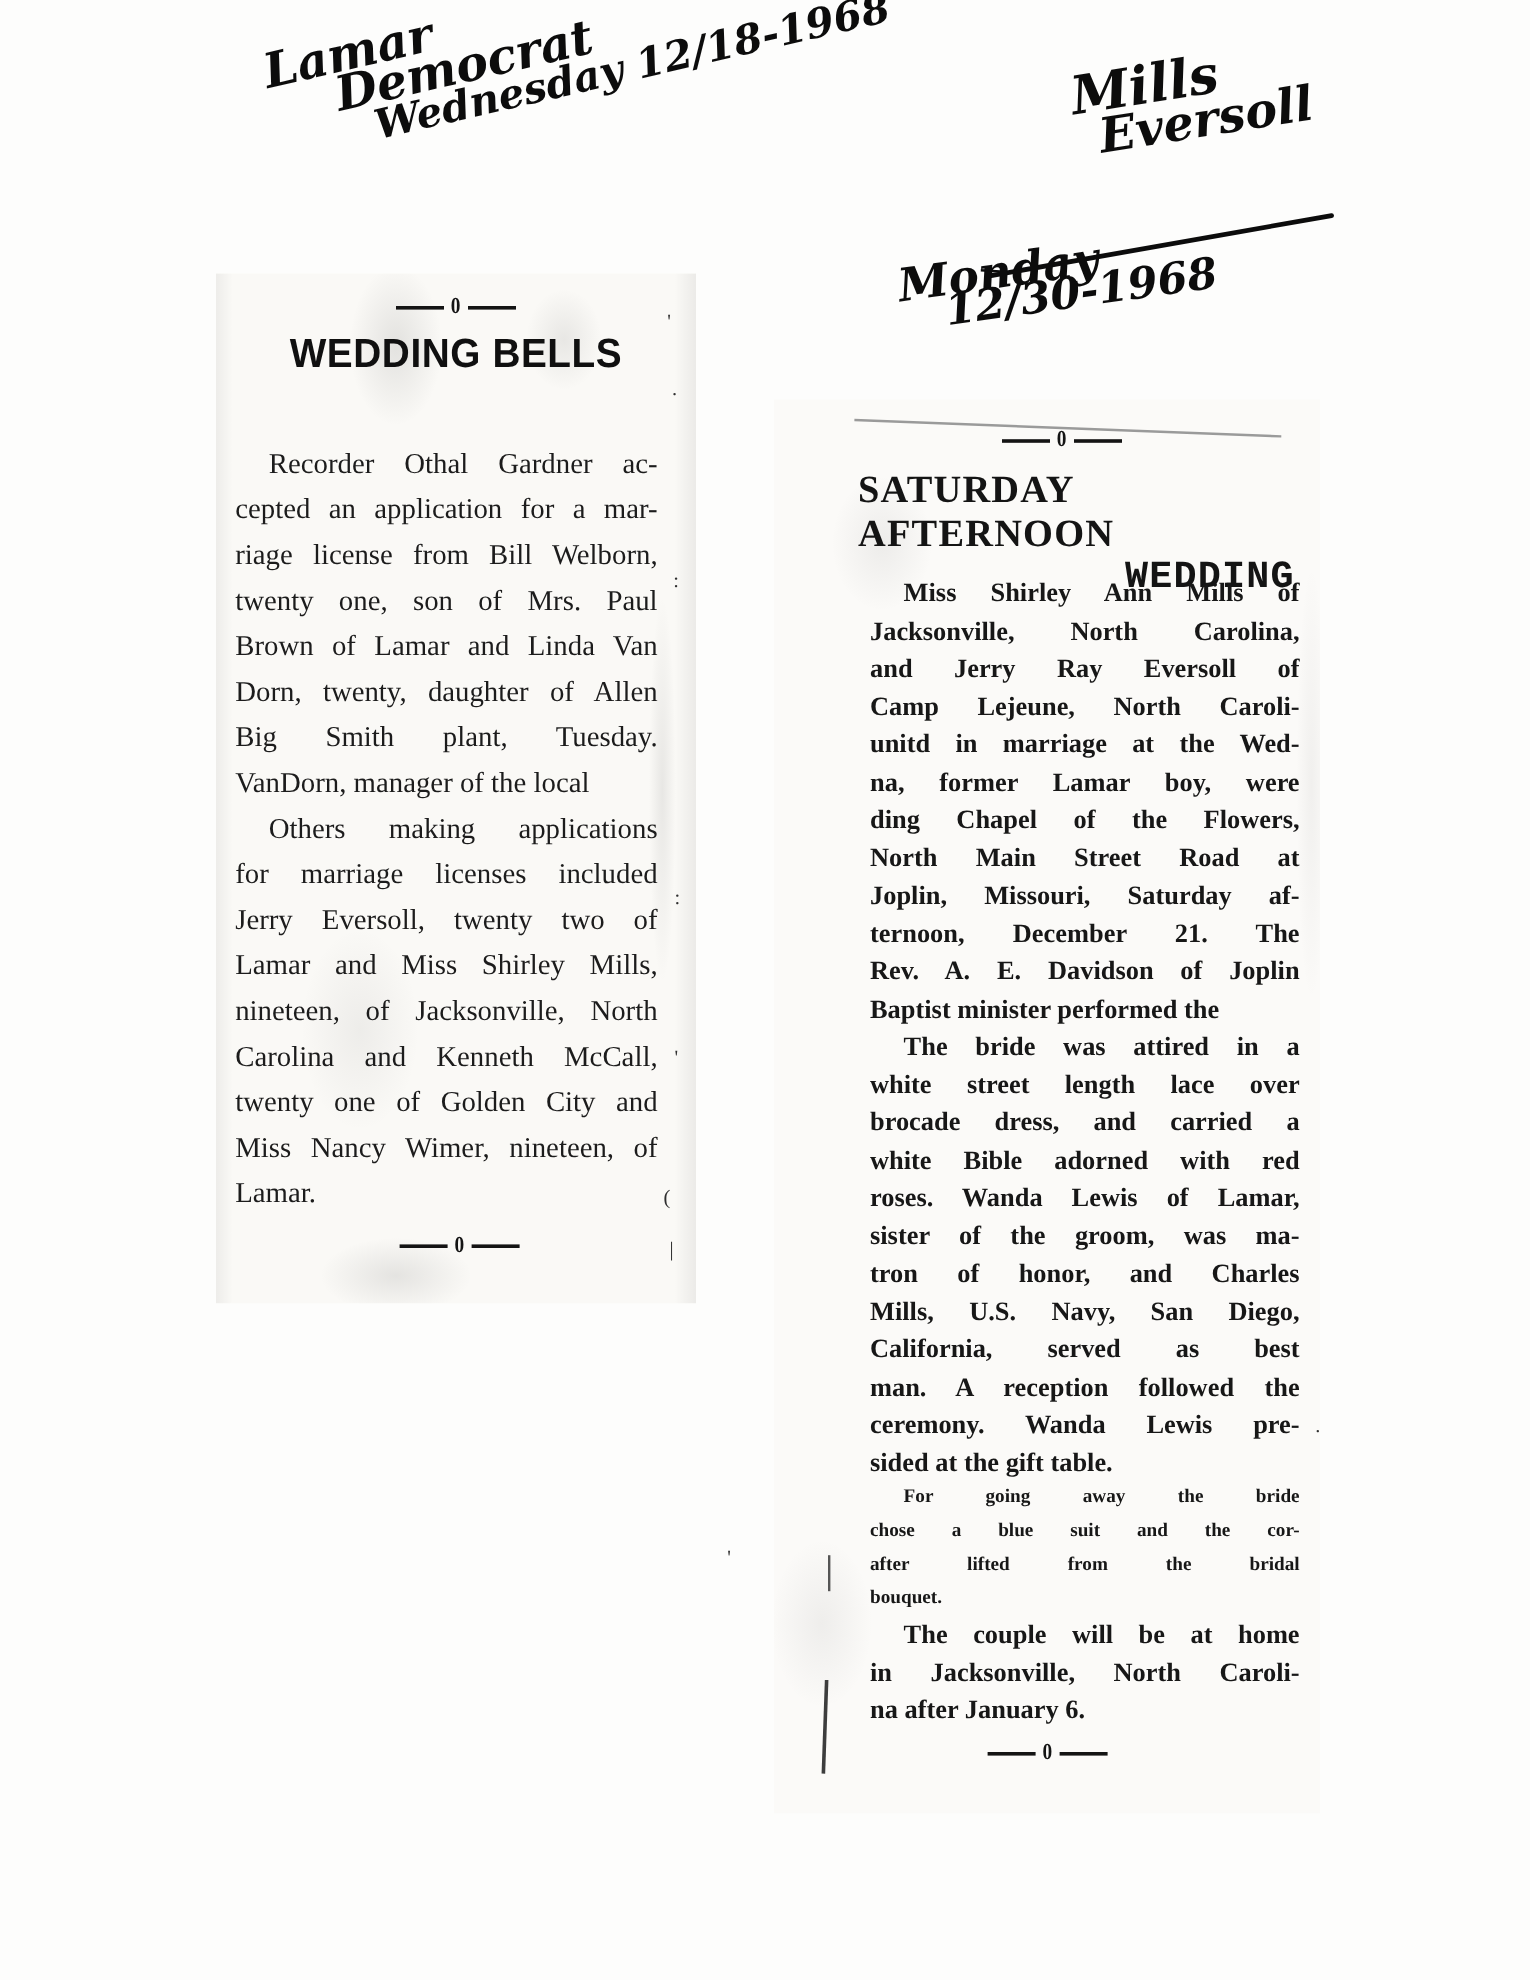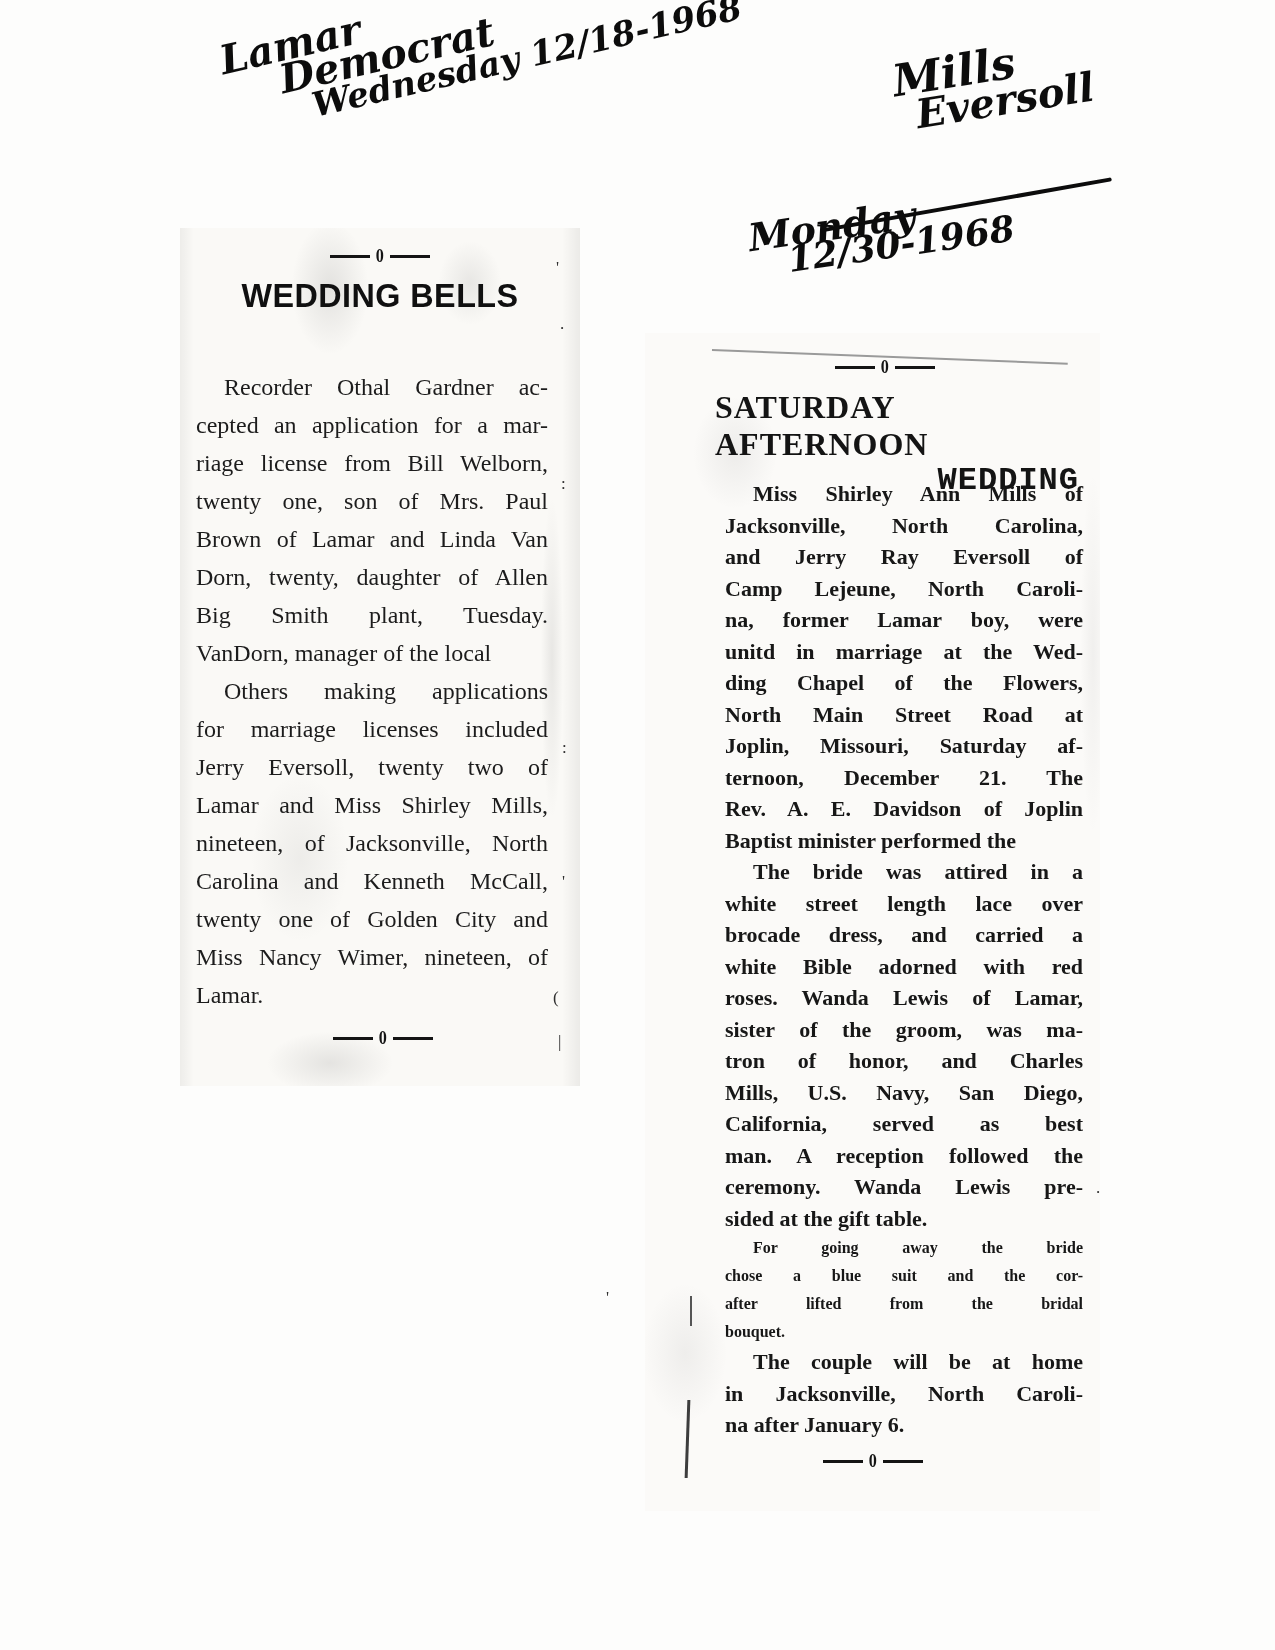--- a/index.html
+++ b/index.html
@@ -188,22 +188,22 @@
     <div class="headline-right">
       <div class="hl1">SATURDAY AFTERNOON</div>
       <div class="hl2">WEDDING</div>
     </div>
     <div class="body-right">
       <div class="para">
           <div class="tline first">Miss Shirley Ann Mills of</div>
           <div class="tline">Jacksonville, North Carolina,</div>
           <div class="tline">and Jerry Ray Eversoll of</div>
           <div class="tline">Camp Lejeune, North Caroli-</div>
+          <div class="tline">unitd in marriage at the Wed-</div>
           <div class="tline">na, former Lamar boy, were</div>
-          <div class="tline">unitd in marriage at the Wed-</div>
           <div class="tline">ding Chapel of the Flowers,</div>
           <div class="tline">North Main Street Road at</div>
           <div class="tline">Joplin, Missouri, Saturday af-</div>
           <div class="tline">ternoon, December 21. The</div>
           <div class="tline">Rev. A. E. Davidson of Joplin</div>
           <div class="tline">Baptist minister performed the</div>
         </div>
       <div class="para">
           <div class="tline first">The bride was attired in a</div>
           <div class="tline">white street length lace over</div>

